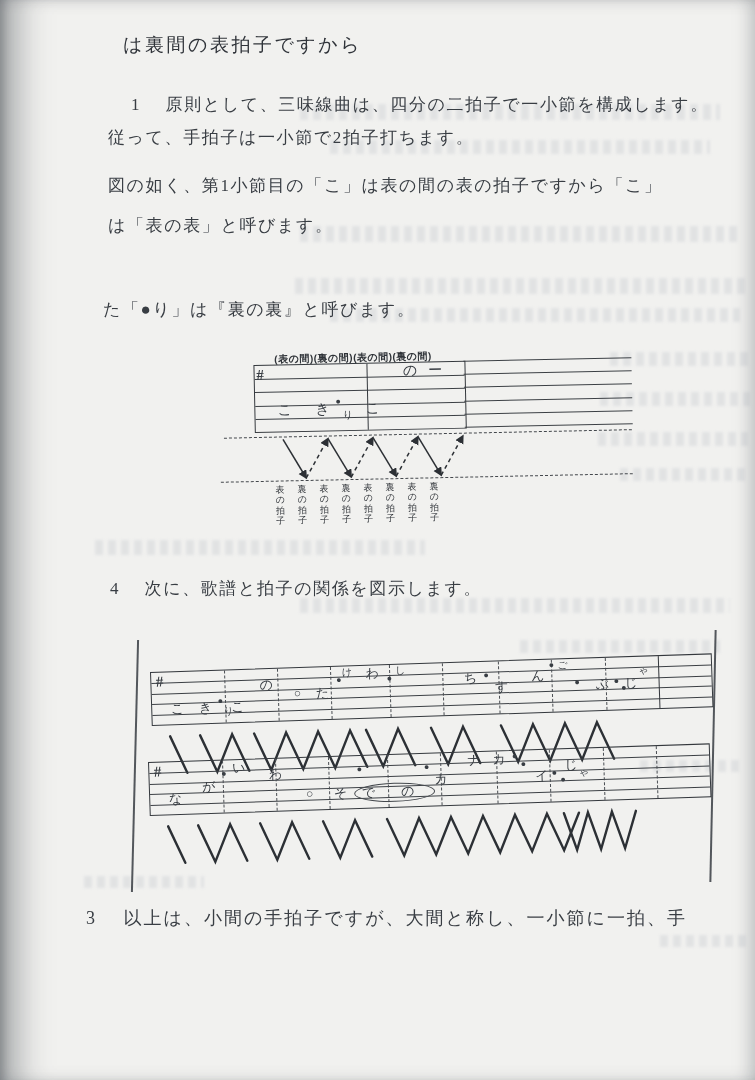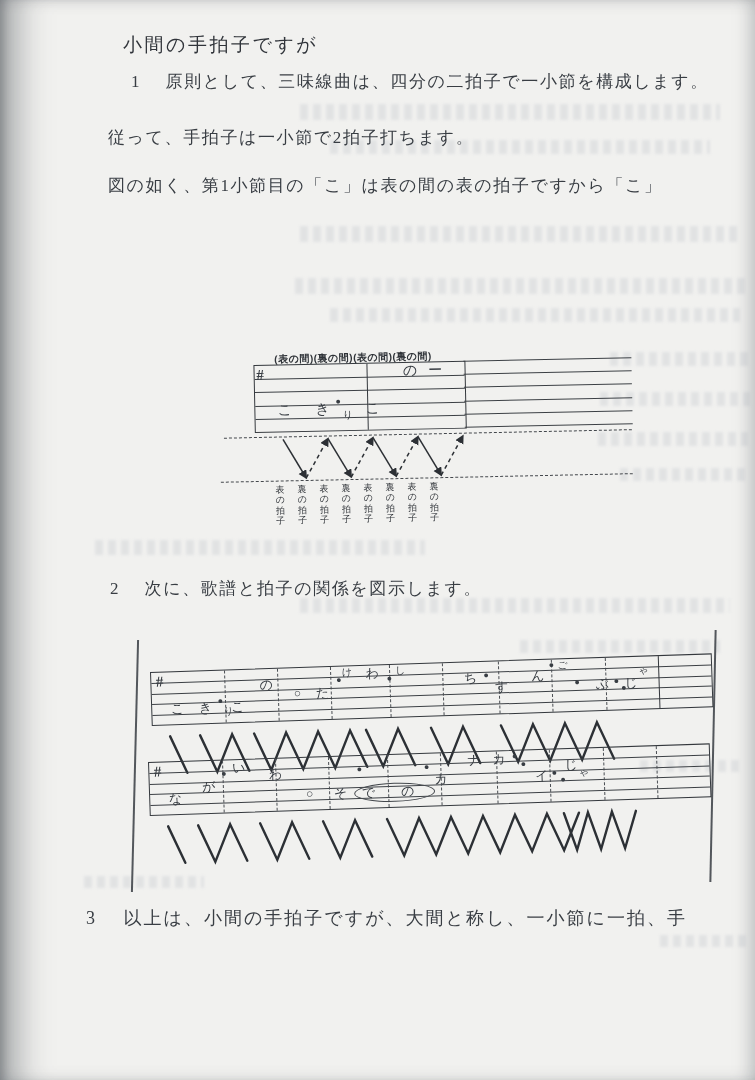--- a/index.html
+++ b/index.html
@@ -63,25 +63,27 @@
   <div class="bleed" style="left:600px;top:392px;width:150px;height:14px;"></div>
   <div class="bleed" style="left:598px;top:432px;width:150px;height:14px;"></div>
   <div class="bleed" style="left:620px;top:468px;width:130px;height:13px;"></div>
   <div class="bleed" style="left:95px;top:540px;width:330px;height:15px;"></div>
   <div class="bleed" style="left:300px;top:598px;width:430px;height:15px;"></div>
   <div class="bleed" style="left:520px;top:640px;width:200px;height:13px;"></div>
   <div class="bleed" style="left:640px;top:760px;width:100px;height:12px;"></div>
   <div class="bleed" style="left:84px;top:876px;width:120px;height:12px;"></div>
   <div class="bleed" style="left:660px;top:935px;width:90px;height:12px;"></div>
 
-  <div class="tline title" style="left:123px;top:32px;">小間の手拍子ですが</div>
-  <div class="tline" style="left:131px;top:70px;">1　 原則として、三味線曲は、四分の二拍子で一小節を構成します。</div>
+  <div class="tline title" style="left:123px;top:32px;">は裏間の表拍子ですから</div>
+  <div class="tline" style="left:131px;top:93px;">1　 原則として、三味線曲は、四分の二拍子で一小節を構成します。</div>
   <div class="tline" style="left:108px;top:126px;">従って、手拍子は一小節で2拍子打ちます。</div>
   <div class="tline" style="left:108px;top:174px;">図の如く、第1小節目の「こ」は表の間の表の拍子ですから「こ」</div>
-  <div class="tline" style="left:110px;top:577px;">2　 次に、歌譜と拍子の関係を図示します。</div>
+  <div class="tline" style="left:108px;top:214px;">は「表の表」と呼びます。</div>
+  <div class="tline" style="left:103px;top:298px;">た「●り」は『裏の裏』と呼びます。</div>
+  <div class="tline" style="left:110px;top:577px;">4　 次に、歌譜と拍子の関係を図示します。</div>
   <div class="tline big" style="left:86px;top:906px;">3　 以上は、小間の手拍子ですが、大間と称し、一小節に一拍、手</div>
 
   <div class="fig fig1" style="left:210px;top:352px;width:430px;height:178px;transform:rotate(-1.2deg);transform-origin:0 50%;">
     <div class="fig-header" style="left:66px;top:2px;">(表の間)(裏の間)(表の間)(裏の間)</div>
     <div class="staff" style="left:45px;top:14px;width:210px;height:66px;">
         <div class="hline" style="top: 20%;"></div>
         <div class="hline" style="top: 40%;"></div>
         <div class="hline" style="top: 60%;"></div>
         <div class="hline" style="top: 80%;"></div>
         <div class="bar solid" style="left: 53.3%;"></div>

